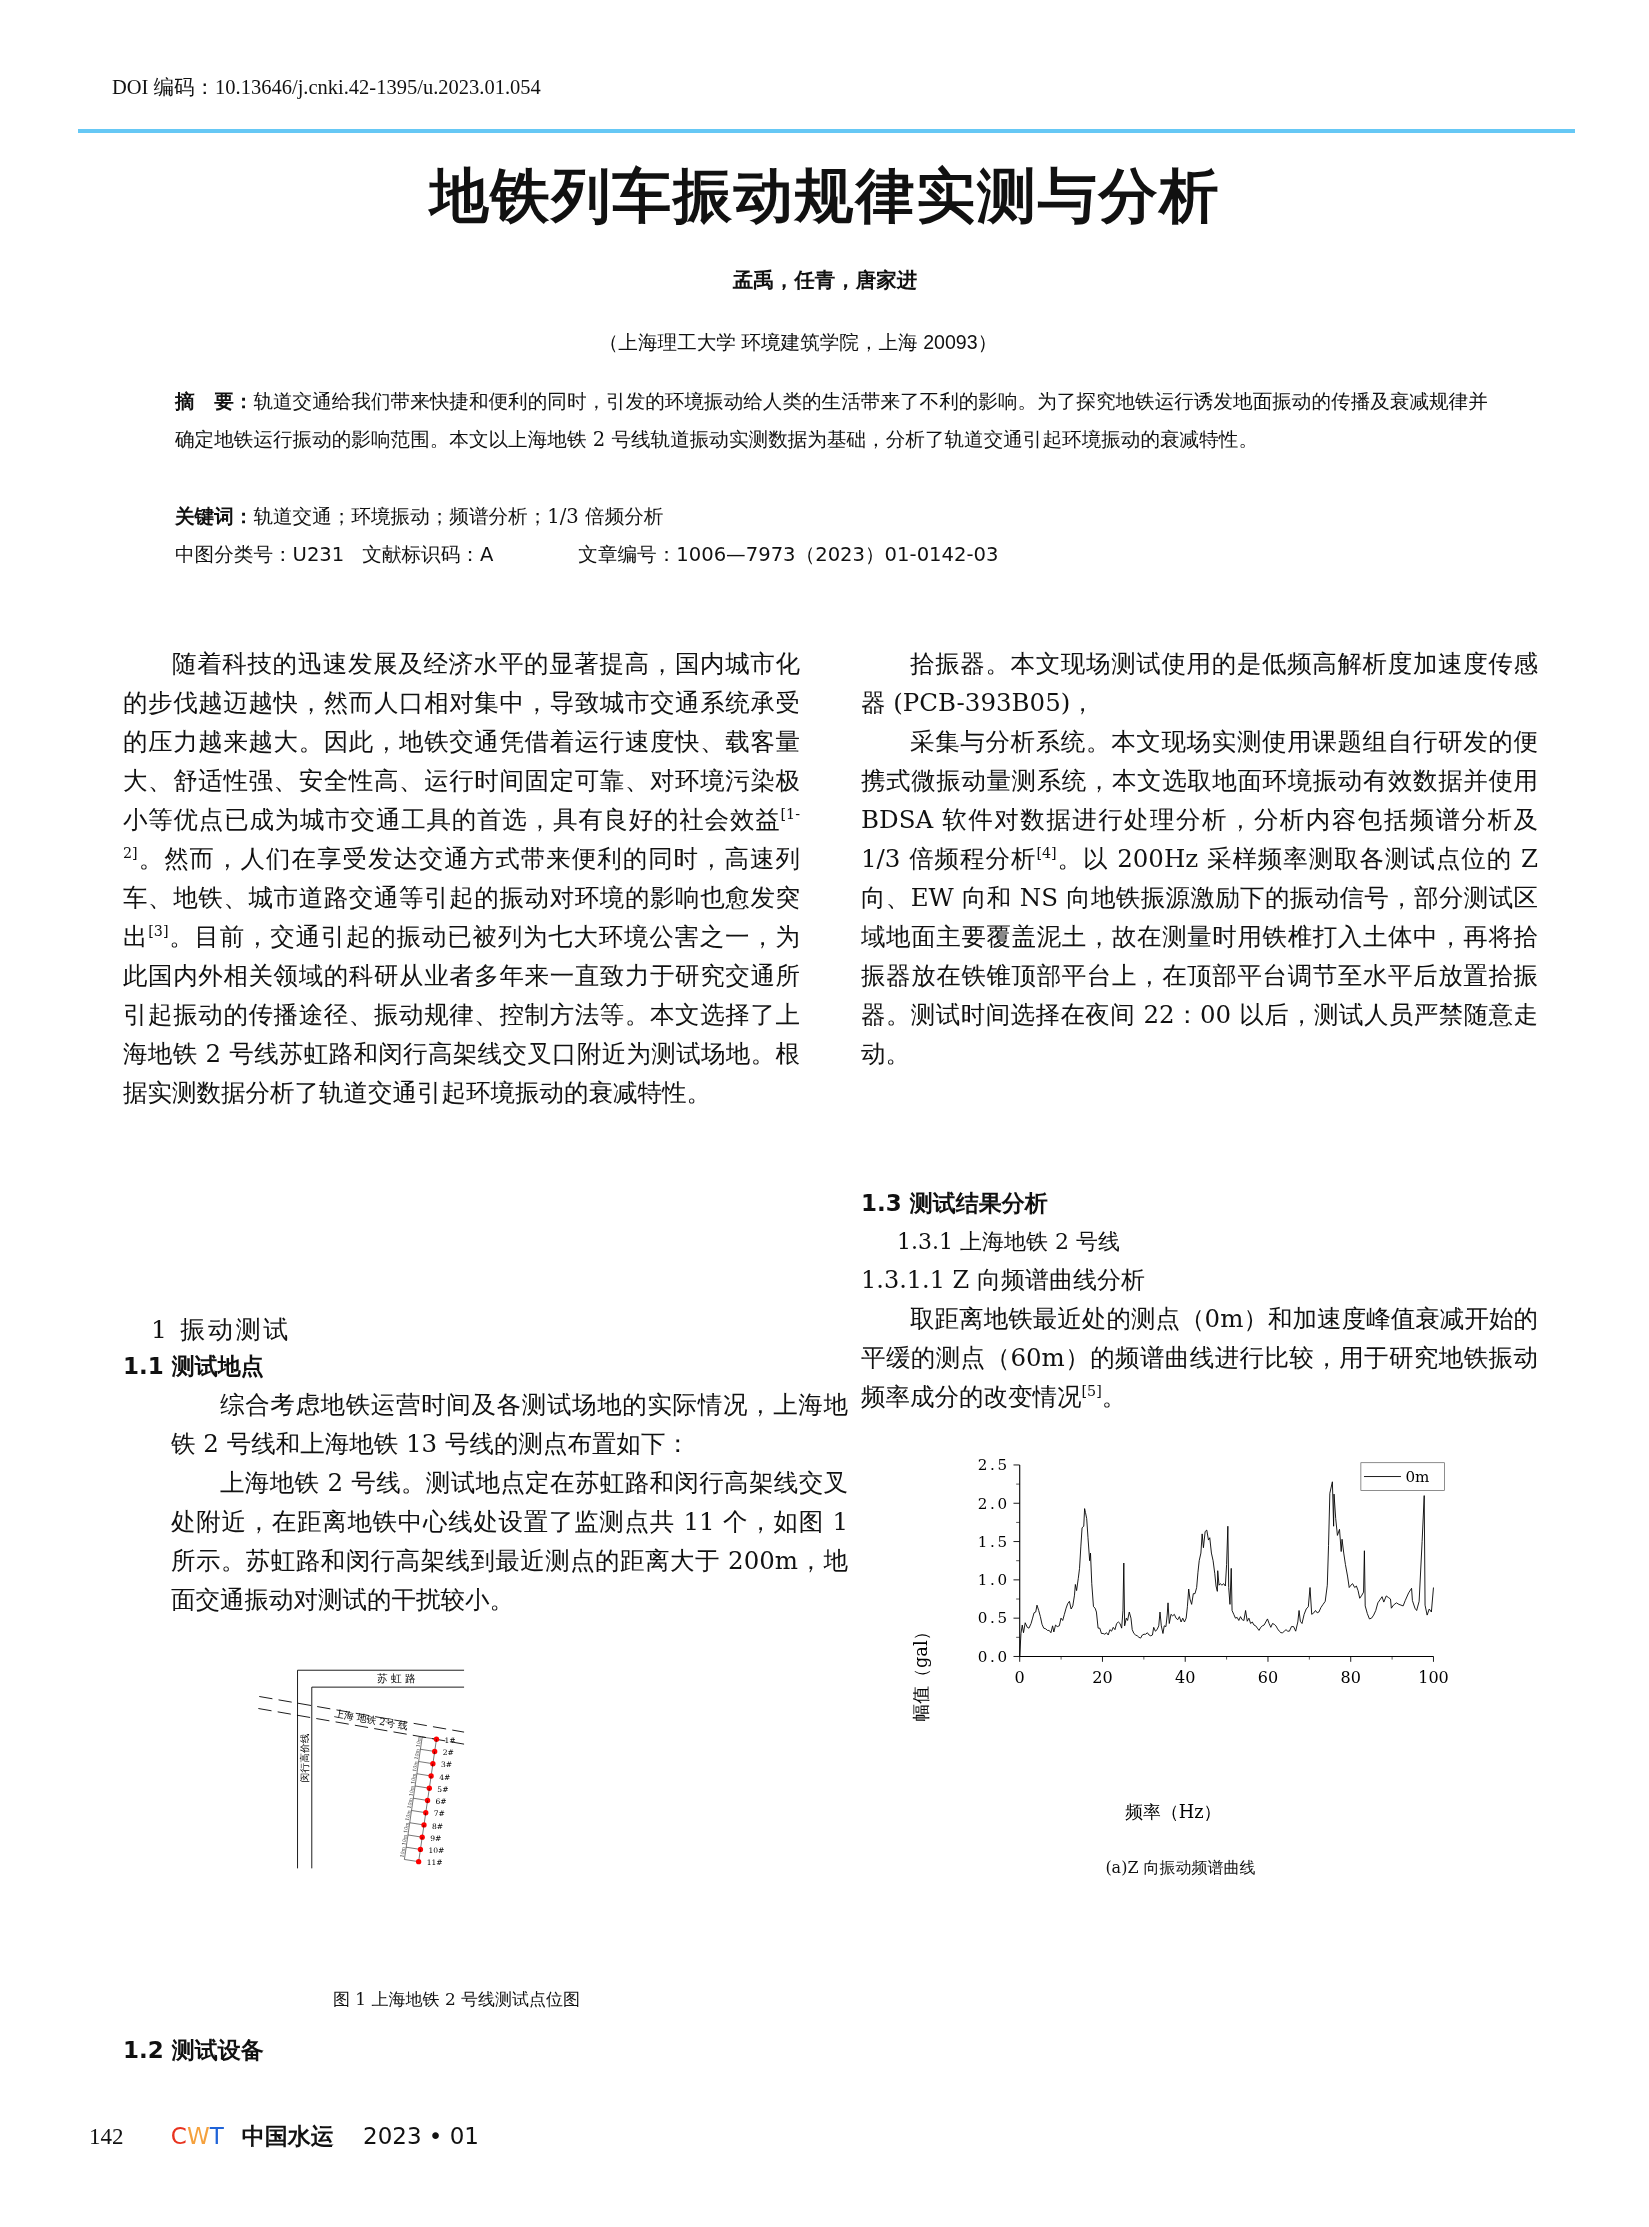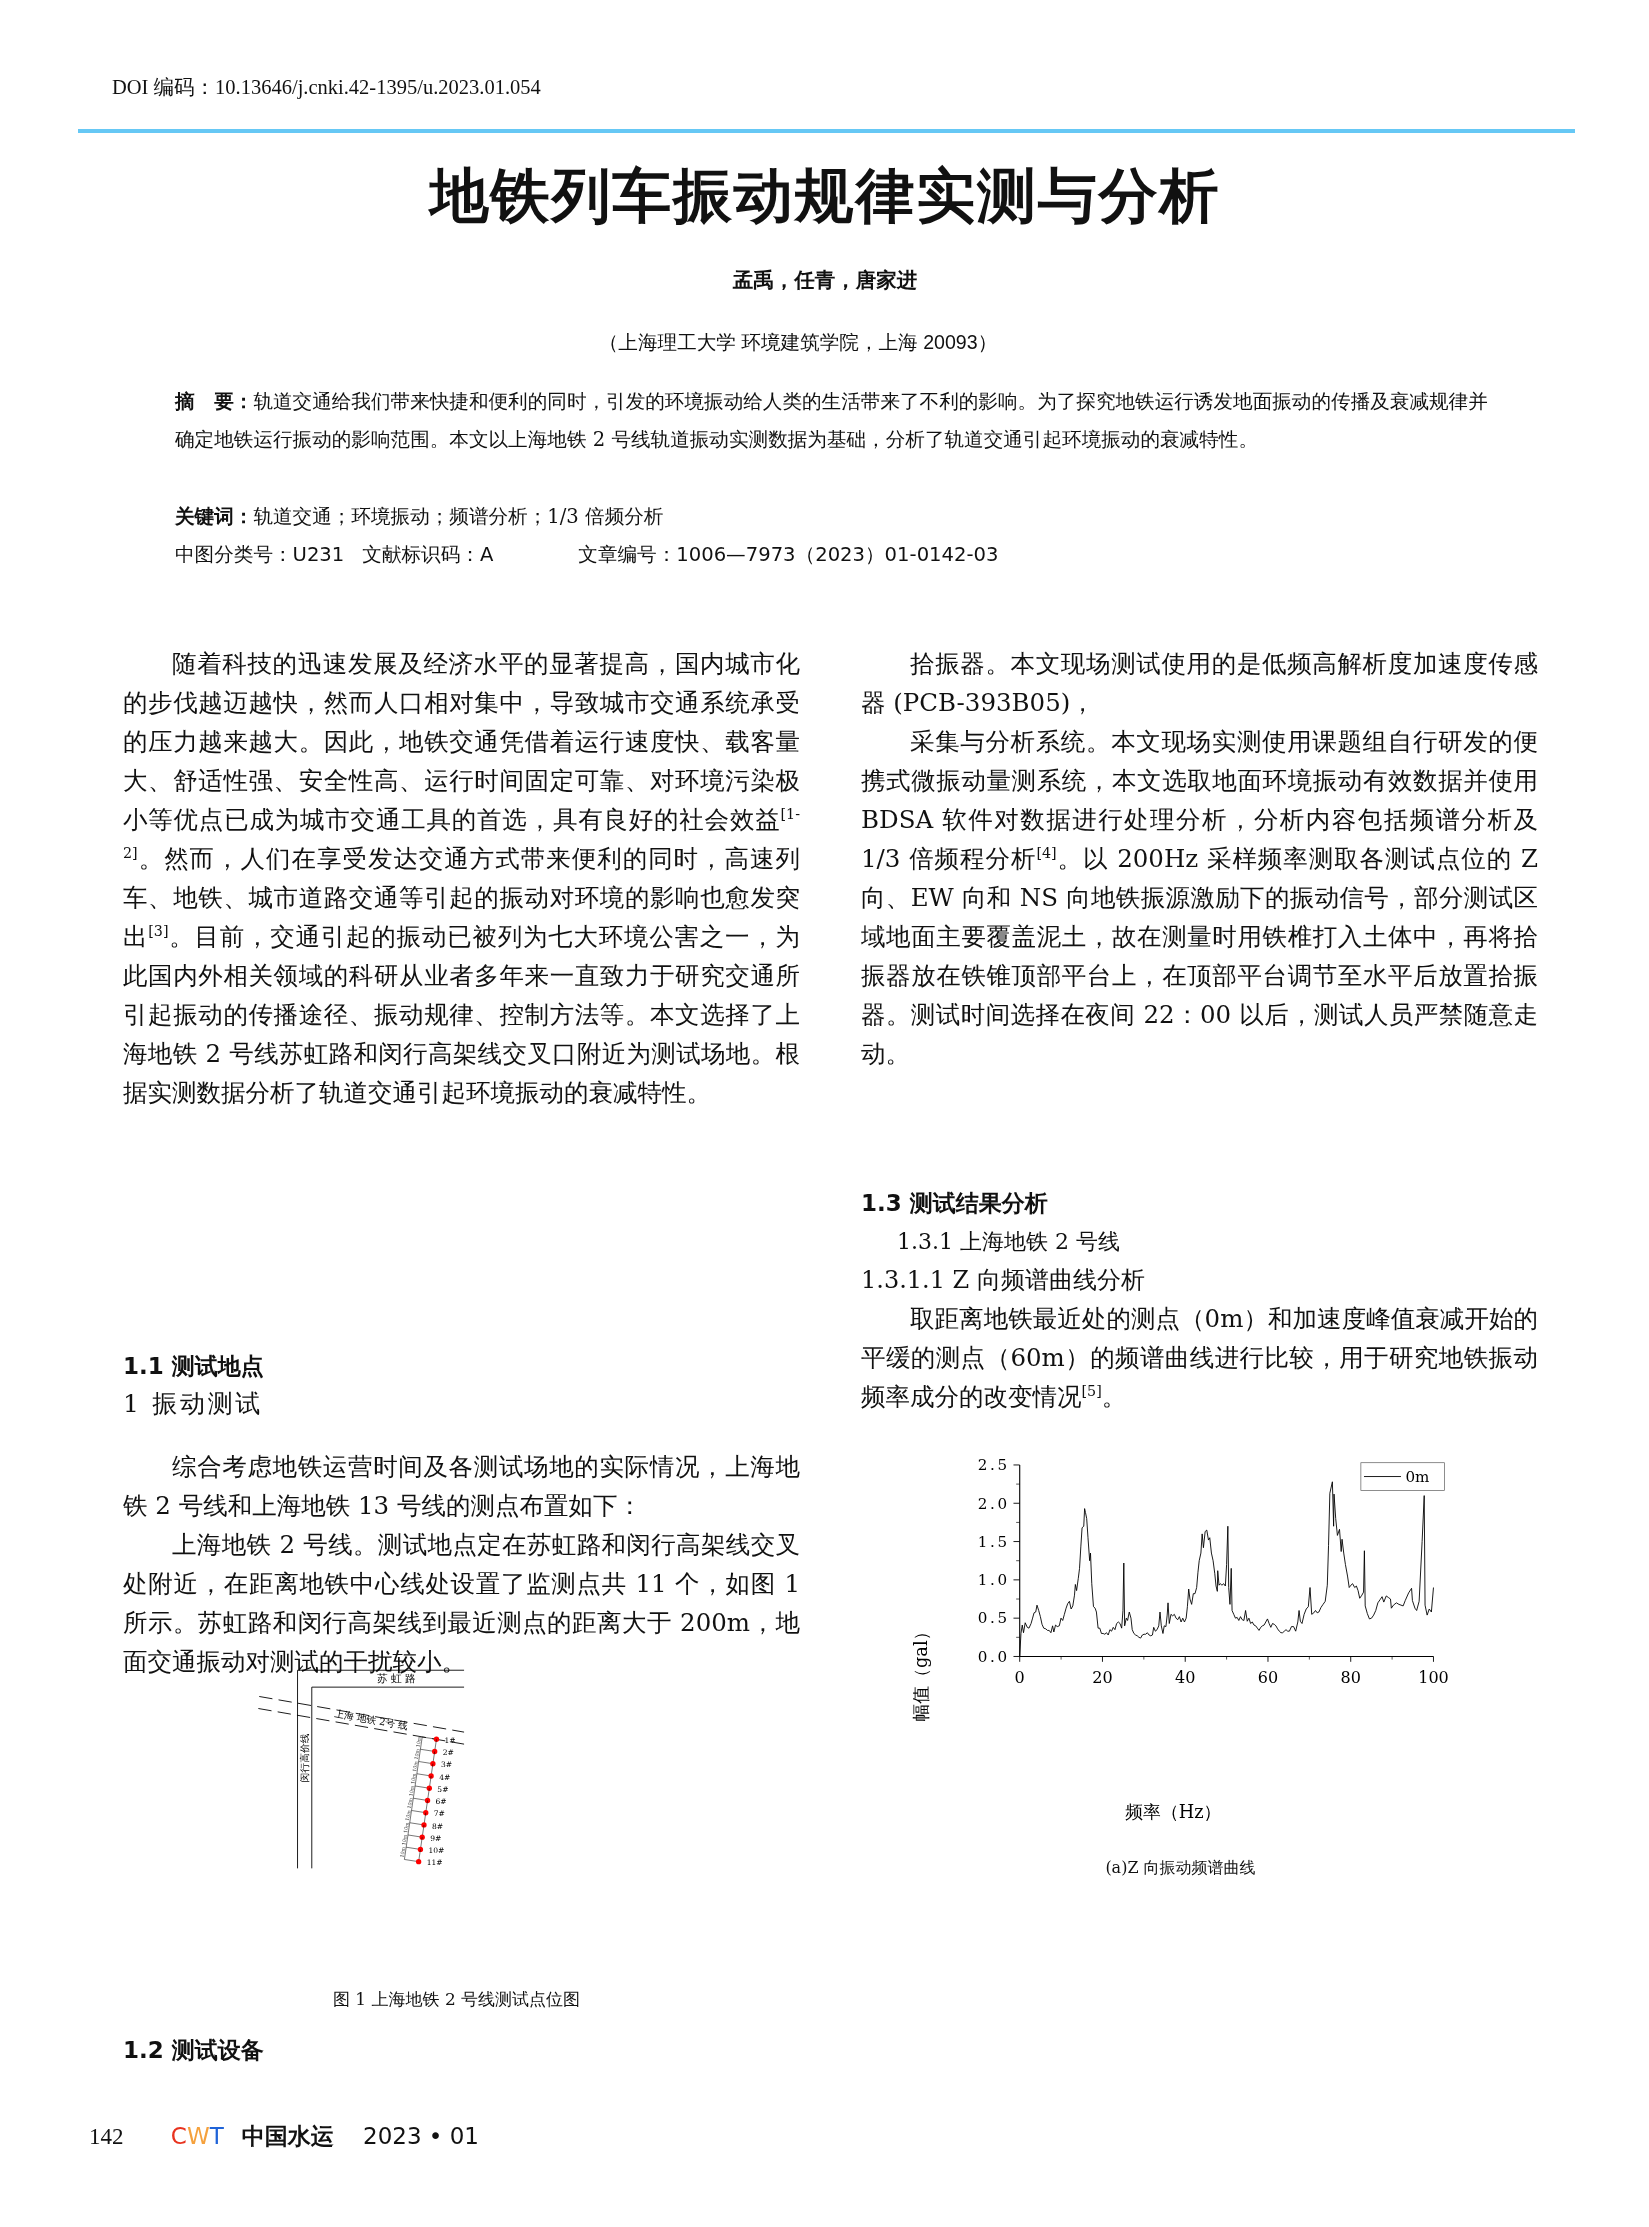--- a/index.html
+++ b/index.html
@@ -49,23 +49,23 @@
 <div class="abs meta keywords">
   <b>关键词：</b><span>轨道交通；环境振动；频谱分析；1/3 倍频分析</span>
 </div>
 <div class="abs meta clc">
   <span>中图分类号：U231</span><span style="margin-right:85px">文献标识码：A</span><span>文章编号：1006—7973（2023）01-0142-03</span>
 </div>
 
 <div class="abs col colL" style="top:644px;">
   <p class="para"><span>随着科技的迅速发展及经济水平的显著提高，国内城市化的步伐越迈越快，然而人口相对集中，导致城市交通系统承受的压力越来越大。因此，地铁交通凭借着运行速度快、载客量大、舒适性强、安全性高、运行时间固定可靠、对环境污染极小等优点已成为城市交通工具的首选，具有良好的社会效益</span><sup>[1-2]</sup><span>。然而，人们在享受发达交通方式带来便利的同时，高速列车、地铁、城市道路交通等引起的振动对环境的影响也愈发突出</span><sup>[3]</sup><span>。目前，交通引起的振动已被列为七大环境公害之一，为此国内外相关领域的科研从业者多年来一直致力于研究交通所引起振动的传播途径、振动规律、控制方法等。本文选择了上海地铁 2 号线苏虹路和闵行高架线交叉口附近为测试场地。根据实测数据分析了轨道交通引起环境振动的衰减特性。</span></p>
 </div>
-<div class="abs col colL h1" style="top:1384px;">1  振动测试</div>
+<div class="abs col colL h1" style="top:1310px;margin-left:28px;">1  振动测试</div>
 <div class="abs col colL h2" style="top:1347px;">1.1 测试地点</div>
-<div class="abs col colL" style="top:1447px;">
+<div class="abs col colL" style="top:1385px;margin-left:48px;">
   <p class="para">综合考虑地铁运营时间及各测试场地的实际情况，上海地铁 2 号线和上海地铁 13 号线的测点布置如下：</p>
   <p class="para">上海地铁 2 号线。测试地点定在苏虹路和闵行高架线交叉处附近，在距离地铁中心线处设置了监测点共 11 个，如图 1 所示。苏虹路和闵行高架线到最近测点的距离大于 200m，地面交通振动对测试的干扰较小。</p>
 </div>
 
 <svg class="abs" style="left:245px; top:1662px;" width="423" height="321" viewBox="0 0 950 720">
   <line x1="118" y1="18" x2="492" y2="18" stroke="#000" stroke-width="2"></line>
   <line x1="118" y1="18" x2="118" y2="463" stroke="#000" stroke-width="2"></line>
   <line x1="150" y1="56" x2="492" y2="56" stroke="#000" stroke-width="2"></line>
   <line x1="150" y1="56" x2="150" y2="463" stroke="#000" stroke-width="2"></line>
   <line x1="32" y1="77" x2="492" y2="157" stroke="#000" stroke-width="2" stroke-dasharray="30,14"></line>

